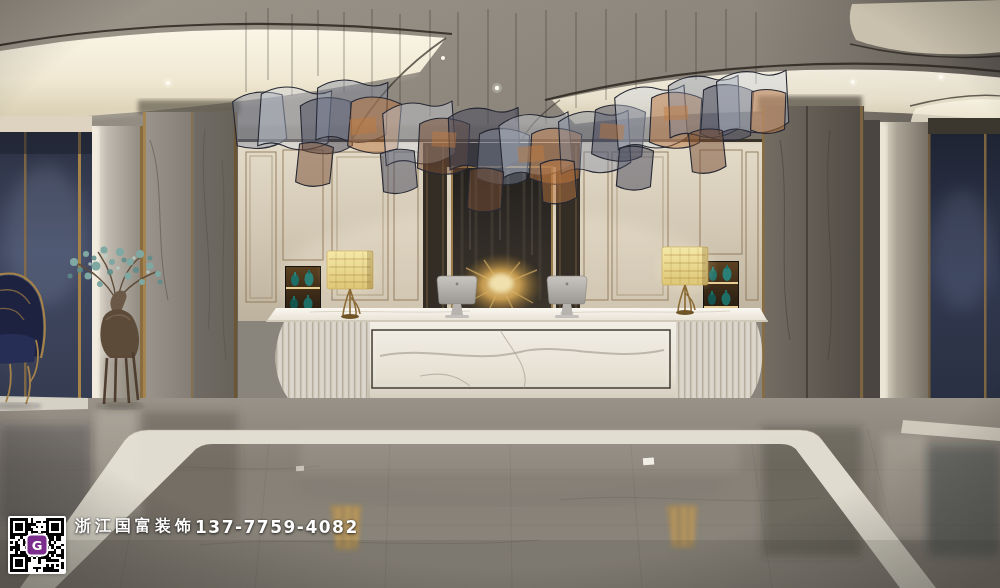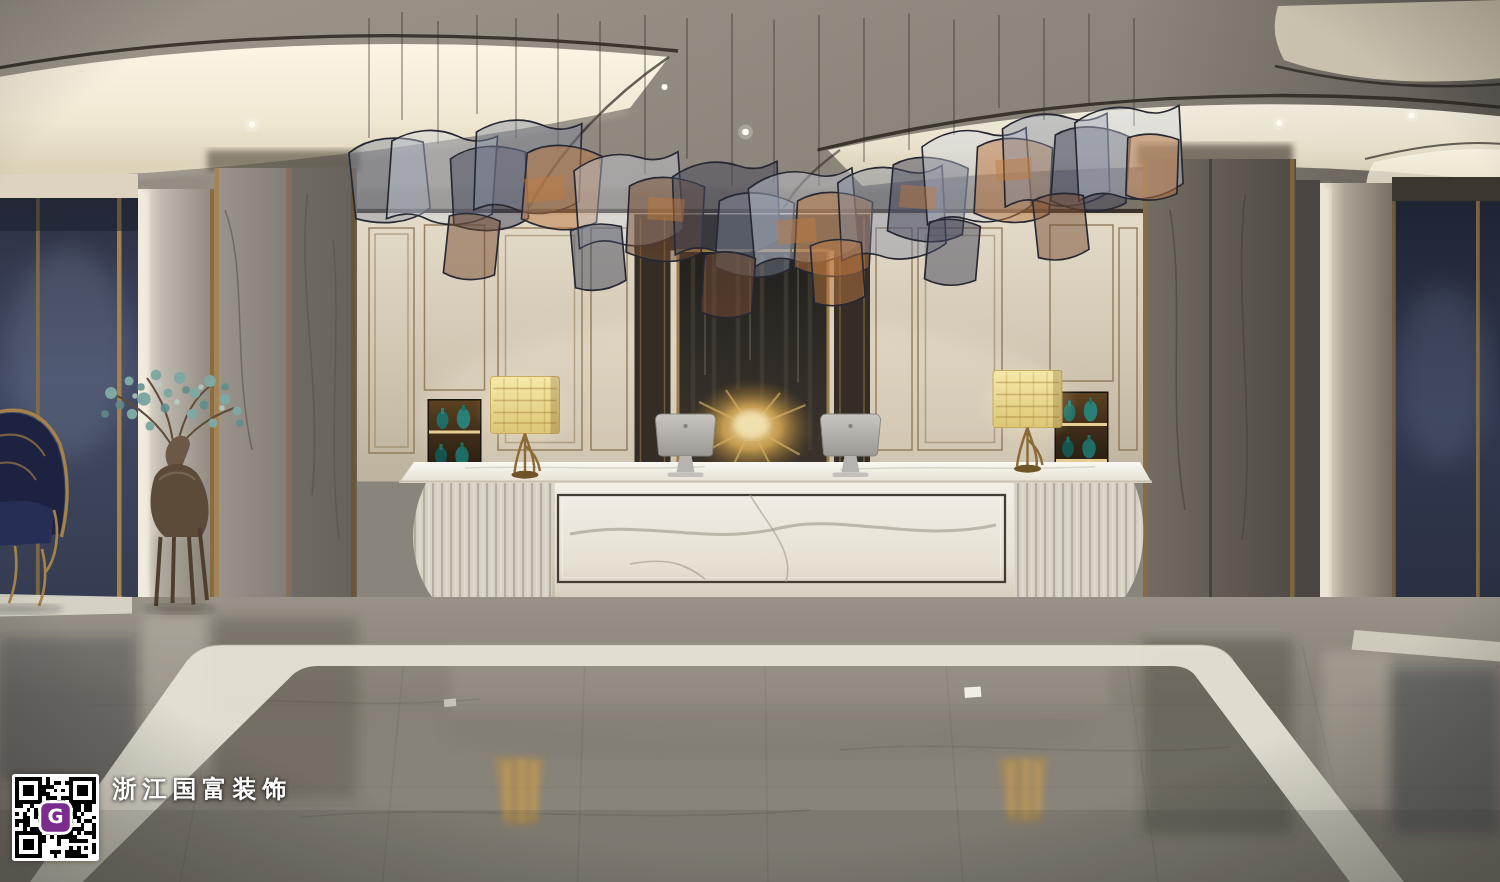--- a/index.html
+++ b/index.html
@@ -608,15 +608,16 @@
           <rect x="15" y="1" width="5" height="5" fill="#fff"></rect>
           <rect x="16" y="2" width="3" height="3" fill="#000"></rect>
           <rect x="0" y="14" width="7" height="7" fill="#000"></rect>
           <rect x="1" y="15" width="5" height="5" fill="#fff"></rect>
           <rect x="2" y="16" width="3" height="3" fill="#000"></rect>
         </svg>
       <div class="qr-g">G</div>
     </div>
     <div class="wm-text">
       <span class="wm-line1">浙江国富装饰</span>
+      <span class="wm-line2">137-7759-4082</span>
     </div>
   </div>
 </div>
 
 </body></html>

